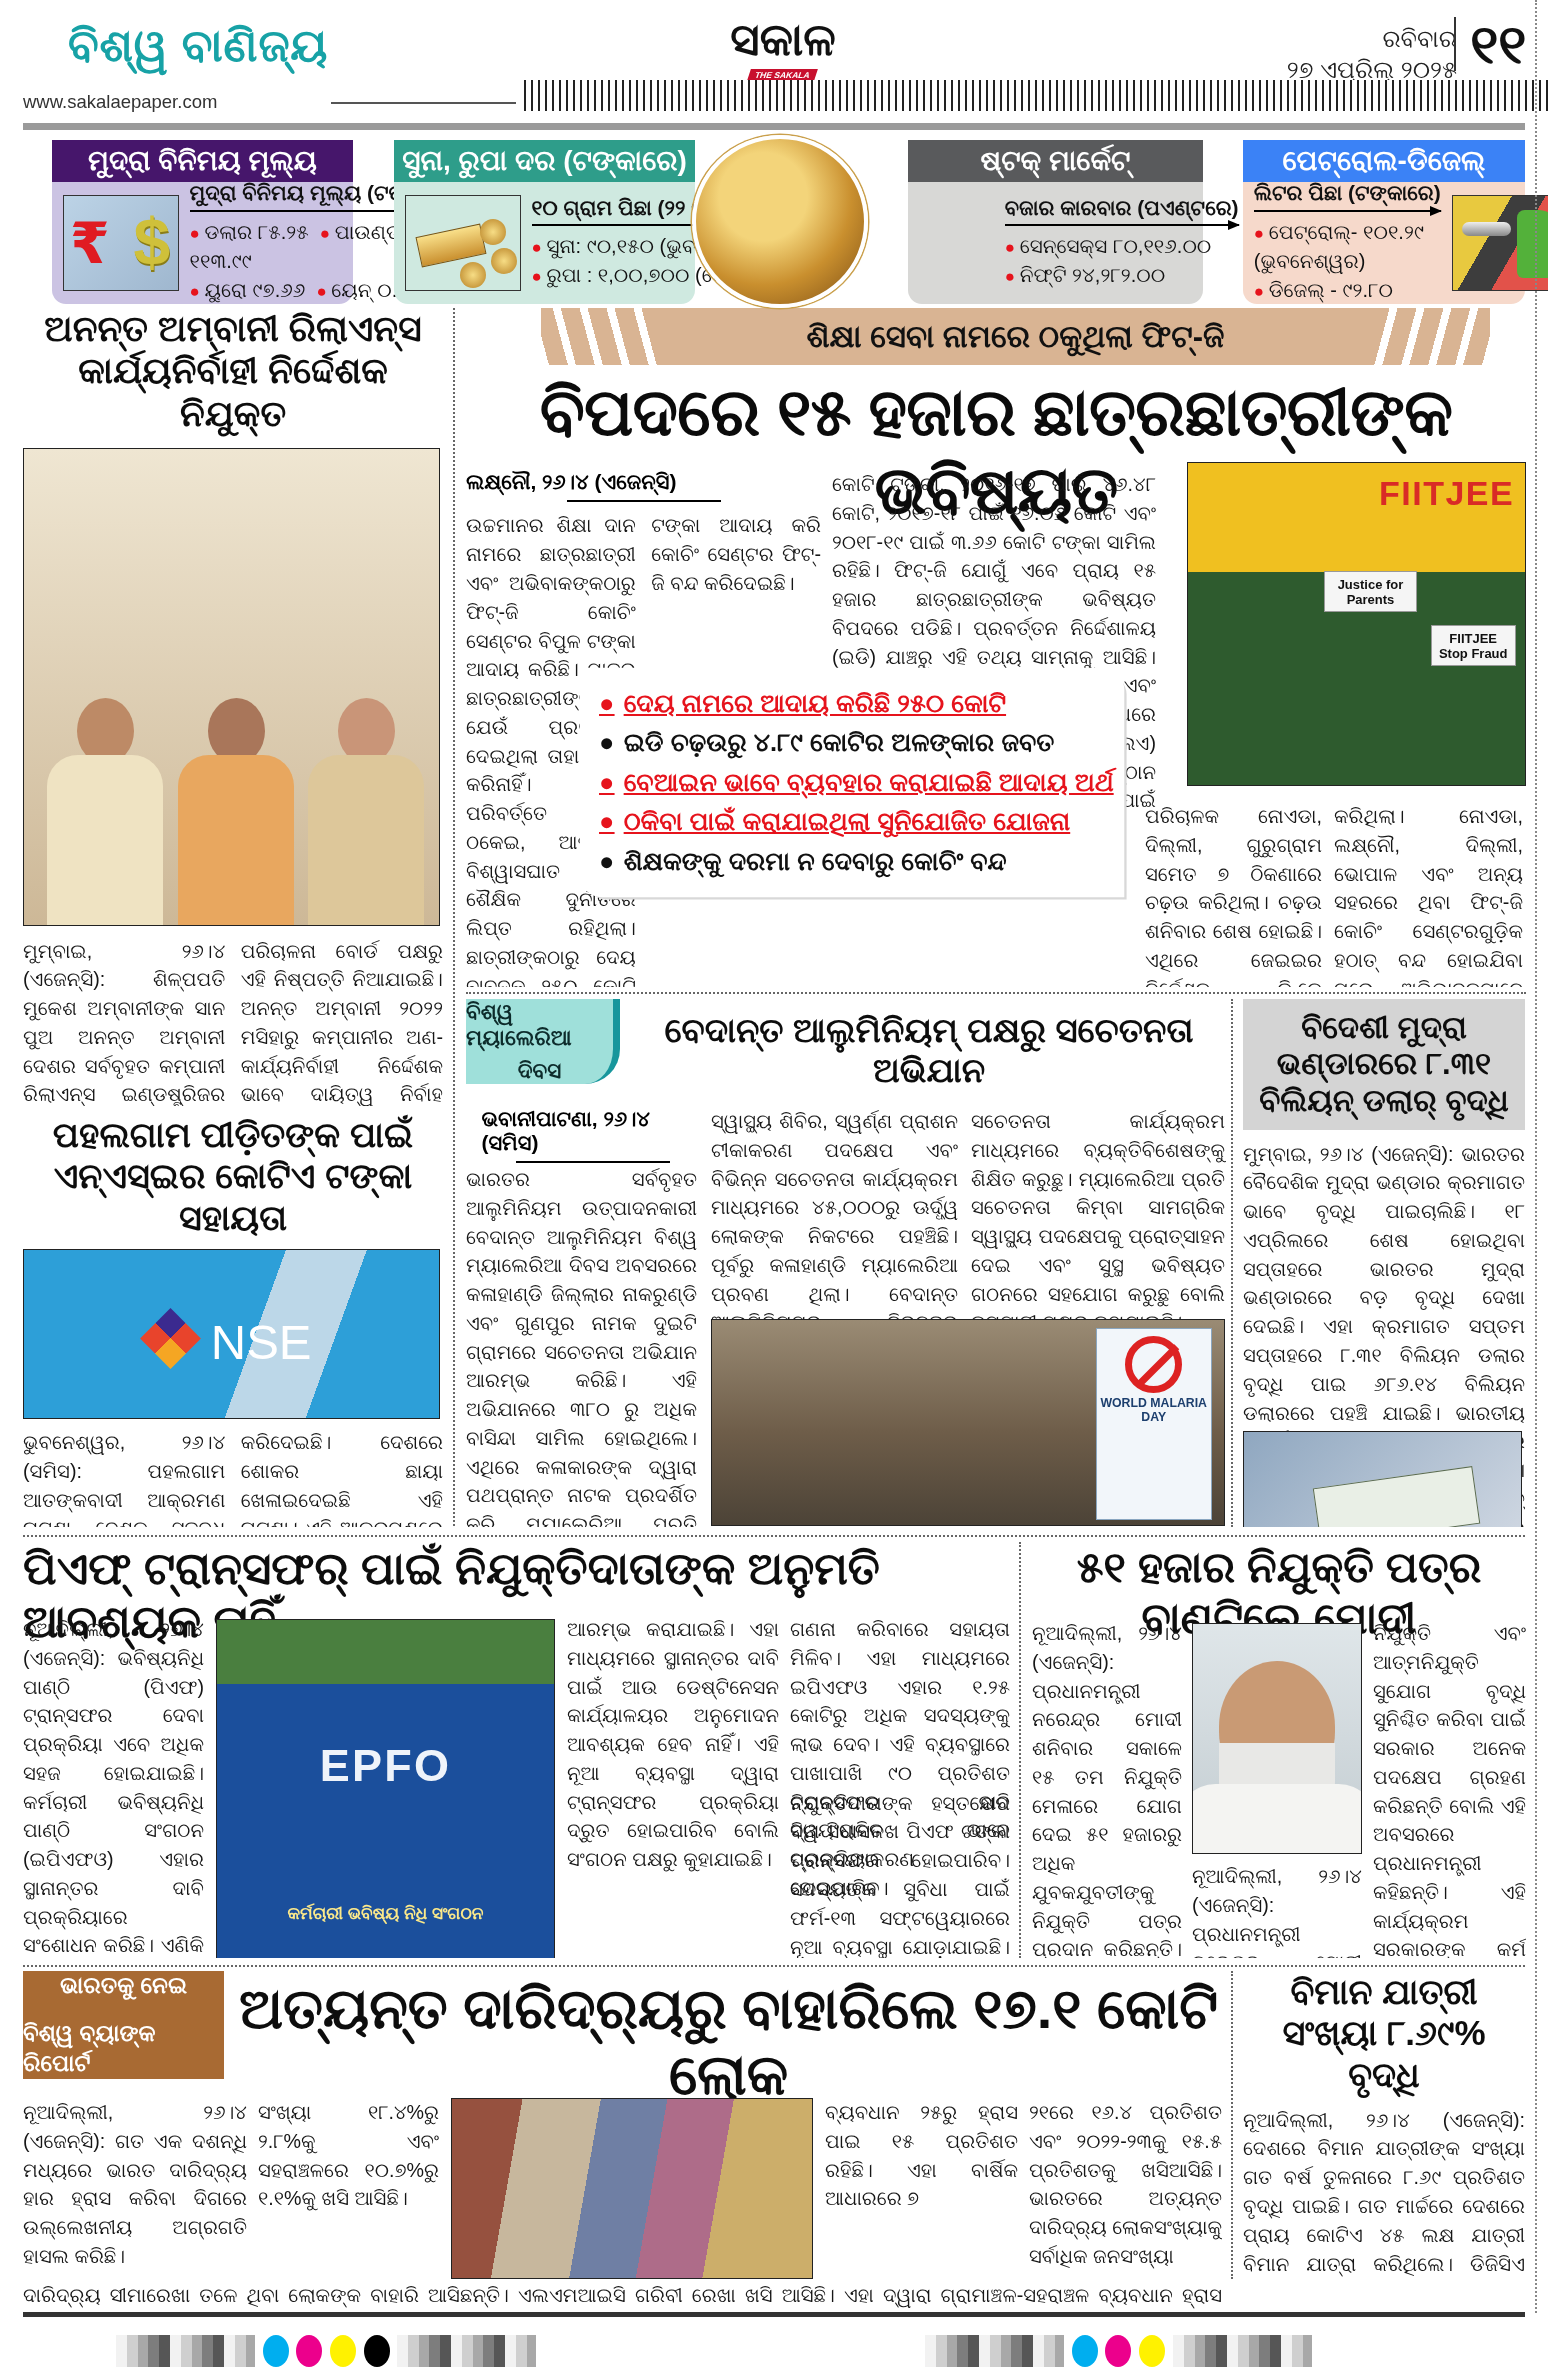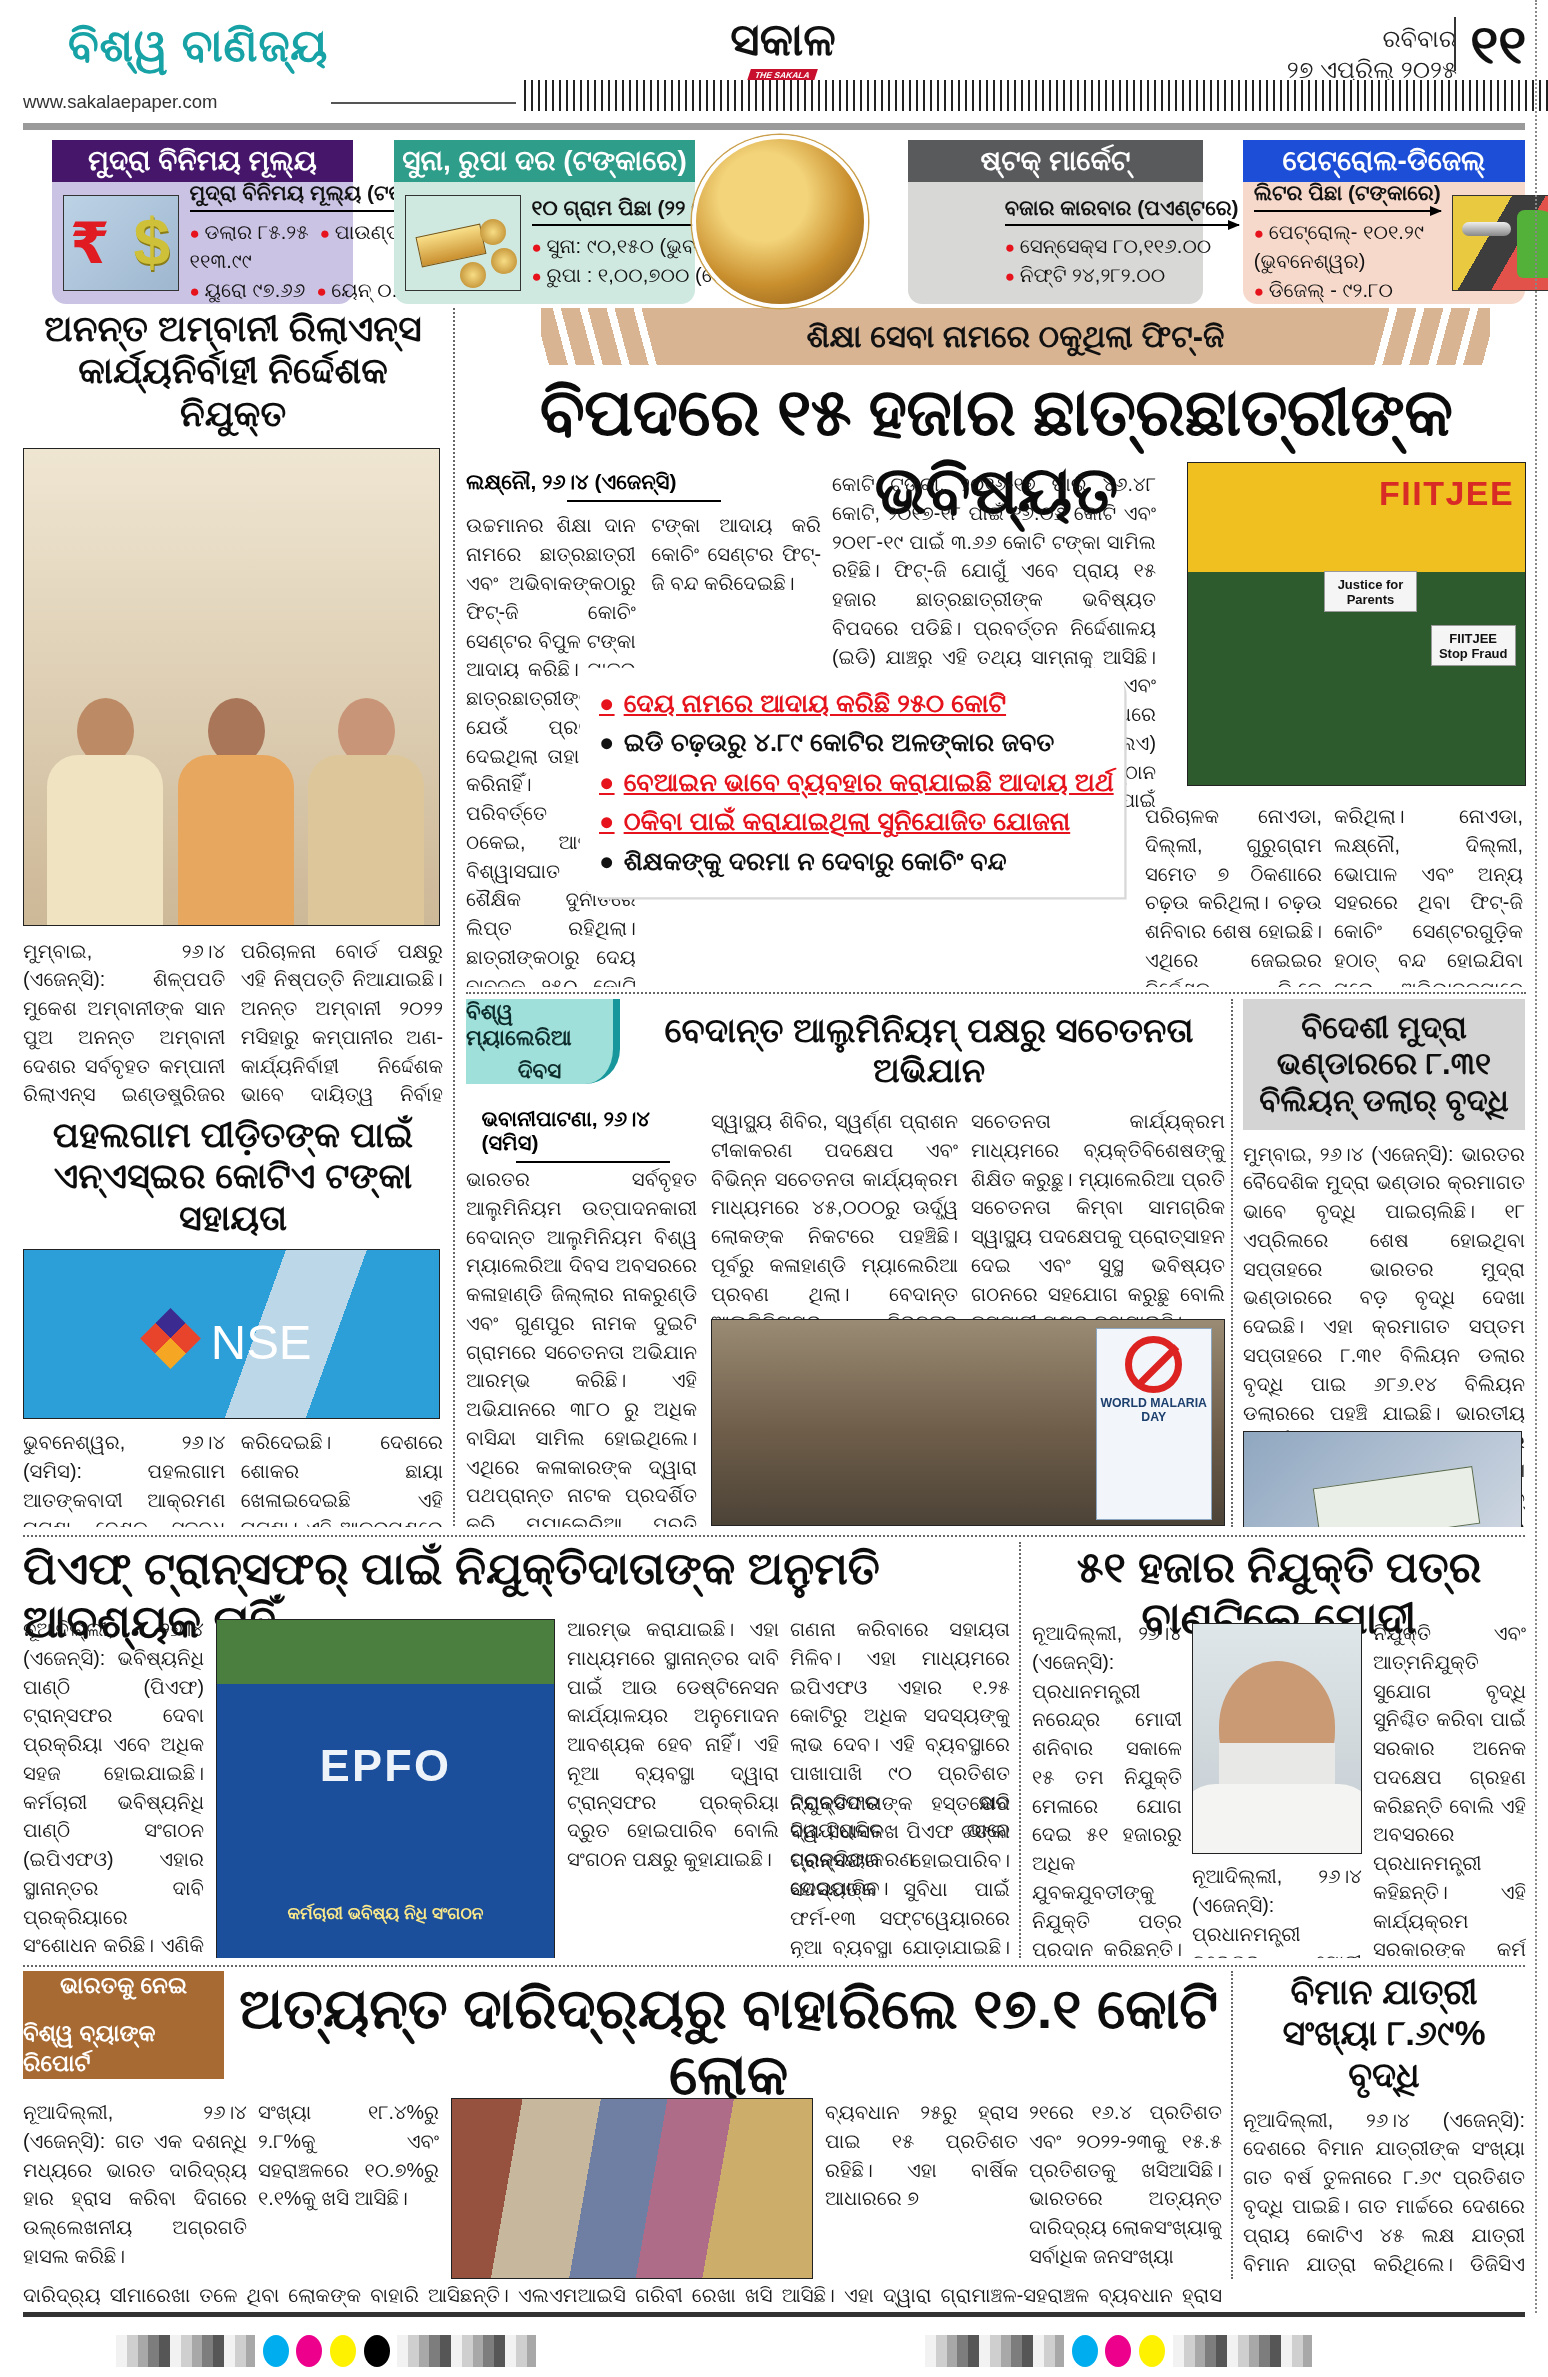--- a/index.html
+++ b/index.html
@@ -187,21 +187,21 @@
           <div class="ib-item"><span class="dot">●</span><span>ସେନ୍‌ସେକ୍ସ  ୮୦,୧୧୬.୦୦</span></div>
           <div class="ib-item"><span class="dot">●</span><span>ନିଫ୍ଟି  ୨୪,୨୮୨.୦୦</span></div>
         </div>
         <div class="ibox-img ph-bse">
           <span class="arrowup">⤴</span>
         </div>
       </div>
     </div>
 
     <div class="ibox" style="left:1191px;width:311px;">
-      <div class="ibox-hd" style="background:#1d4ed8;">ପେଟ୍ରୋଲ-ଡିଜେଲ୍</div>
+      <div class="ibox-hd" style="background:#3b82f6;">ପେଟ୍ରୋଲ-ଡିଜେଲ୍</div>
       <div class="ibox-bd" style="background:#f6d9cb;">
         <div class="ibox-txt">
           <div class="ibox-sub">ଲିଟର ପିଛା (ଟଙ୍କାରେ)</div>
           <div class="arrow-line"></div>
           <div class="ib-item"><span class="dot">●</span><span>ପେଟ୍ରୋଲ୍- ୧୦୧.୨୯ (ଭୁବନେଶ୍ୱର)</span></div>
           <div class="ib-item"><span class="dot">●</span><span>ଡିଜେଲ୍ - ୯୨.୮୦</span></div>
         </div>
         <div class="ibox-img ph-fuel">
           <span class="nozzle"></span>
           <span class="pipe"></span>

